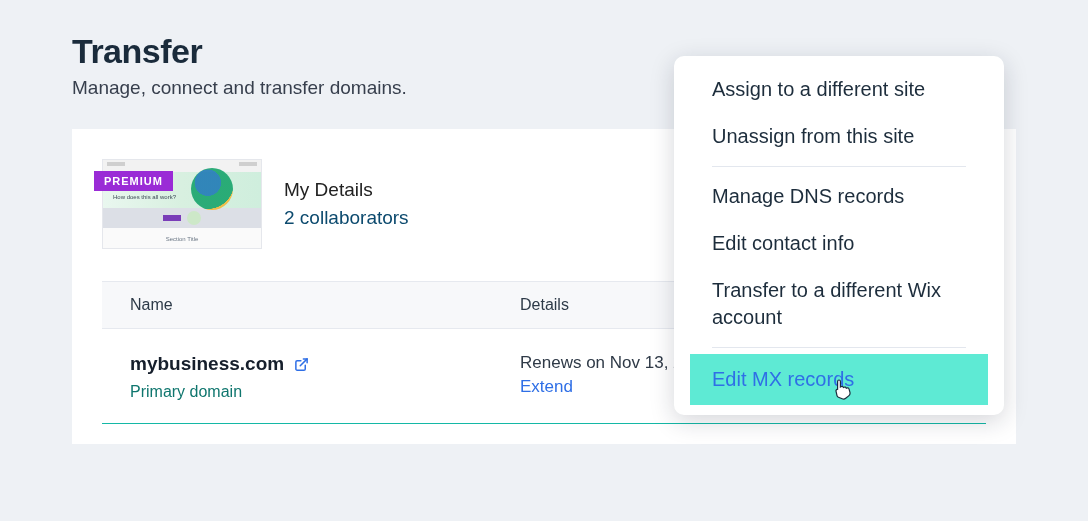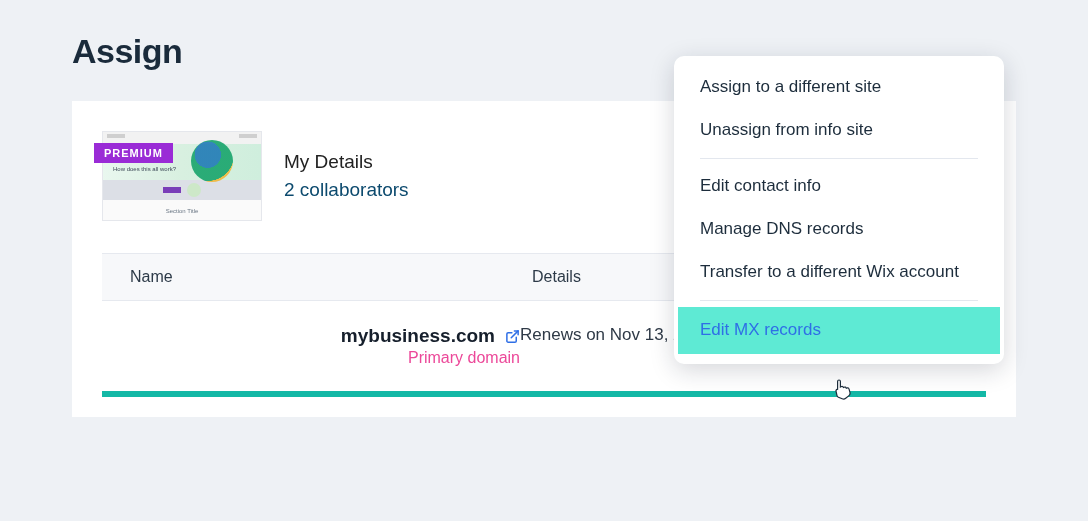--- a/index.html
+++ b/index.html
@@ -75,40 +75,38 @@
   }
   .thead {
     display: grid;
     grid-template-columns: 390px 1fr 80px;
     background: #f7f8fa;
     border: 1px solid #e6e9ef;
     border-left: none; border-right: none;
     padding: 14px 28px;
     font-size: 16px;
     color: #2d3a48;
-    gap: 12px;
   }
   .trow {
     display: grid;
     grid-template-columns: 390px 1fr 80px;
     padding: 24px 28px 22px 28px;
-    border-bottom: 6px solid #14b8a6;
+    border-bottom: 1px solid #14b8a6;
     align-items: start;
-    text-align: right;
   }
   .domain-name {
     font-size: 19px;
     font-weight: 800;
     color: #161f2c;
     display: inline-flex;
     align-items: center;
     gap: 10px;
   }
   .ext-icon { color:#2f6fe6; display:inline-flex; }
-  .domain-sub { font-size: 16px; color: #ec4899; margin-top: 2px; }
+  .domain-sub { font-size: 16px; color: #0f766e; margin-top: 8px; }
   .details-cell { font-size: 17px; color: #2f3a47; }
   .details-line1 { display:flex; align-items:center; gap:8px;}
   .info-circle {
     width: 17px; height: 17px; border-radius: 50%;
     border: 1.5px solid #2f6fe6;
     color: #2f6fe6; font-size: 11px; line-height: 14px;
     display:inline-flex; align-items:center; justify-content:center;
     font-weight: 700;
   }
   .extend-link { color:#2f6fe6; margin-top:4px; cursor:pointer;}
@@ -122,22 +120,22 @@
 
   
   .menu {
     position: absolute;
     top: 56px;
     left: 674px;
     width: 330px;
     background: #fff;
     border-radius: 10px;
     box-shadow: 0 6px 24px rgba(20,30,50,0.18);
-    padding: 10px 4px;
-    font-size: 17px;
+    padding: 10px 16px;
+    font-size: 20px;
     color: #1d2d3c;
   }
   .menu-item {
     padding: 10px 22px;
     cursor: pointer;
     line-height: 1.35;
   }
   .menu-sep {
     height: 1px;
     background: #e3e7ee;
@@ -151,21 +149,22 @@
   .cursor {
     position: absolute;
     top: 378px; left: 832px;
     pointer-events: none;
   }
 </style>
 </head>
 <body>
 
 <div class="page">
-  <h1 class="page-title">Assign</h1>
+  <h1 class="page-title">Transfer</h1>
+  <div class="page-subtitle">Manage, connect and transfer domains.</div>
 
   <div class="card">
     <div class="site-row">
       <div class="thumb-wrap">
         <div class="thumb">
           <div class="topbar">
               <span></span>
               <span></span>
             </div>
           <div class="hero">
@@ -215,24 +214,24 @@
         <div>
           <div class="more-btn">•••</div>
         </div>
       </div>
     </div>
   </div>
 </div>
 
 <div class="menu">
   <div class="menu-item">Assign to a different site</div>
-  <div class="menu-item">Unassign from info site</div>
+  <div class="menu-item">Unassign from this site</div>
   <div class="menu-sep"></div>
+  <div class="menu-item">Manage DNS records</div>
   <div class="menu-item">Edit contact info</div>
-  <div class="menu-item">Manage DNS records</div>
   <div class="menu-item">Transfer to a different Wix account</div>
   <div class="menu-sep"></div>
   <div class="menu-item highlight">Edit MX records</div>
 </div>
 
 <svg class="cursor" width="20" height="22" viewBox="0 0 20 22">
   <path d="M7 2c.8 0 1.4.6 1.4 1.4V9l1.1-.5c.7-.3 1.5 0 1.8.7l.1.3 1-.4c.7-.3 1.5.1 1.8.8l.1.3.9-.3c.8-.3 1.6.2 1.8 1l.9 3.2c.4 1.4-.1 2.9-1.2 3.8l-3 2.4c-1 .8-2.3 1-3.5.5l-3.8-1.6c-.7-.3-1.2-.9-1.4-1.6L4 13.2c-.2-.8.3-1.6 1.1-1.8l.5-.1V3.4C5.6 2.6 6.2 2 7 2z" fill="#fff" stroke="#1d2d3c" stroke-width="1.2"></path>
 </svg>
 
 </body></html>

